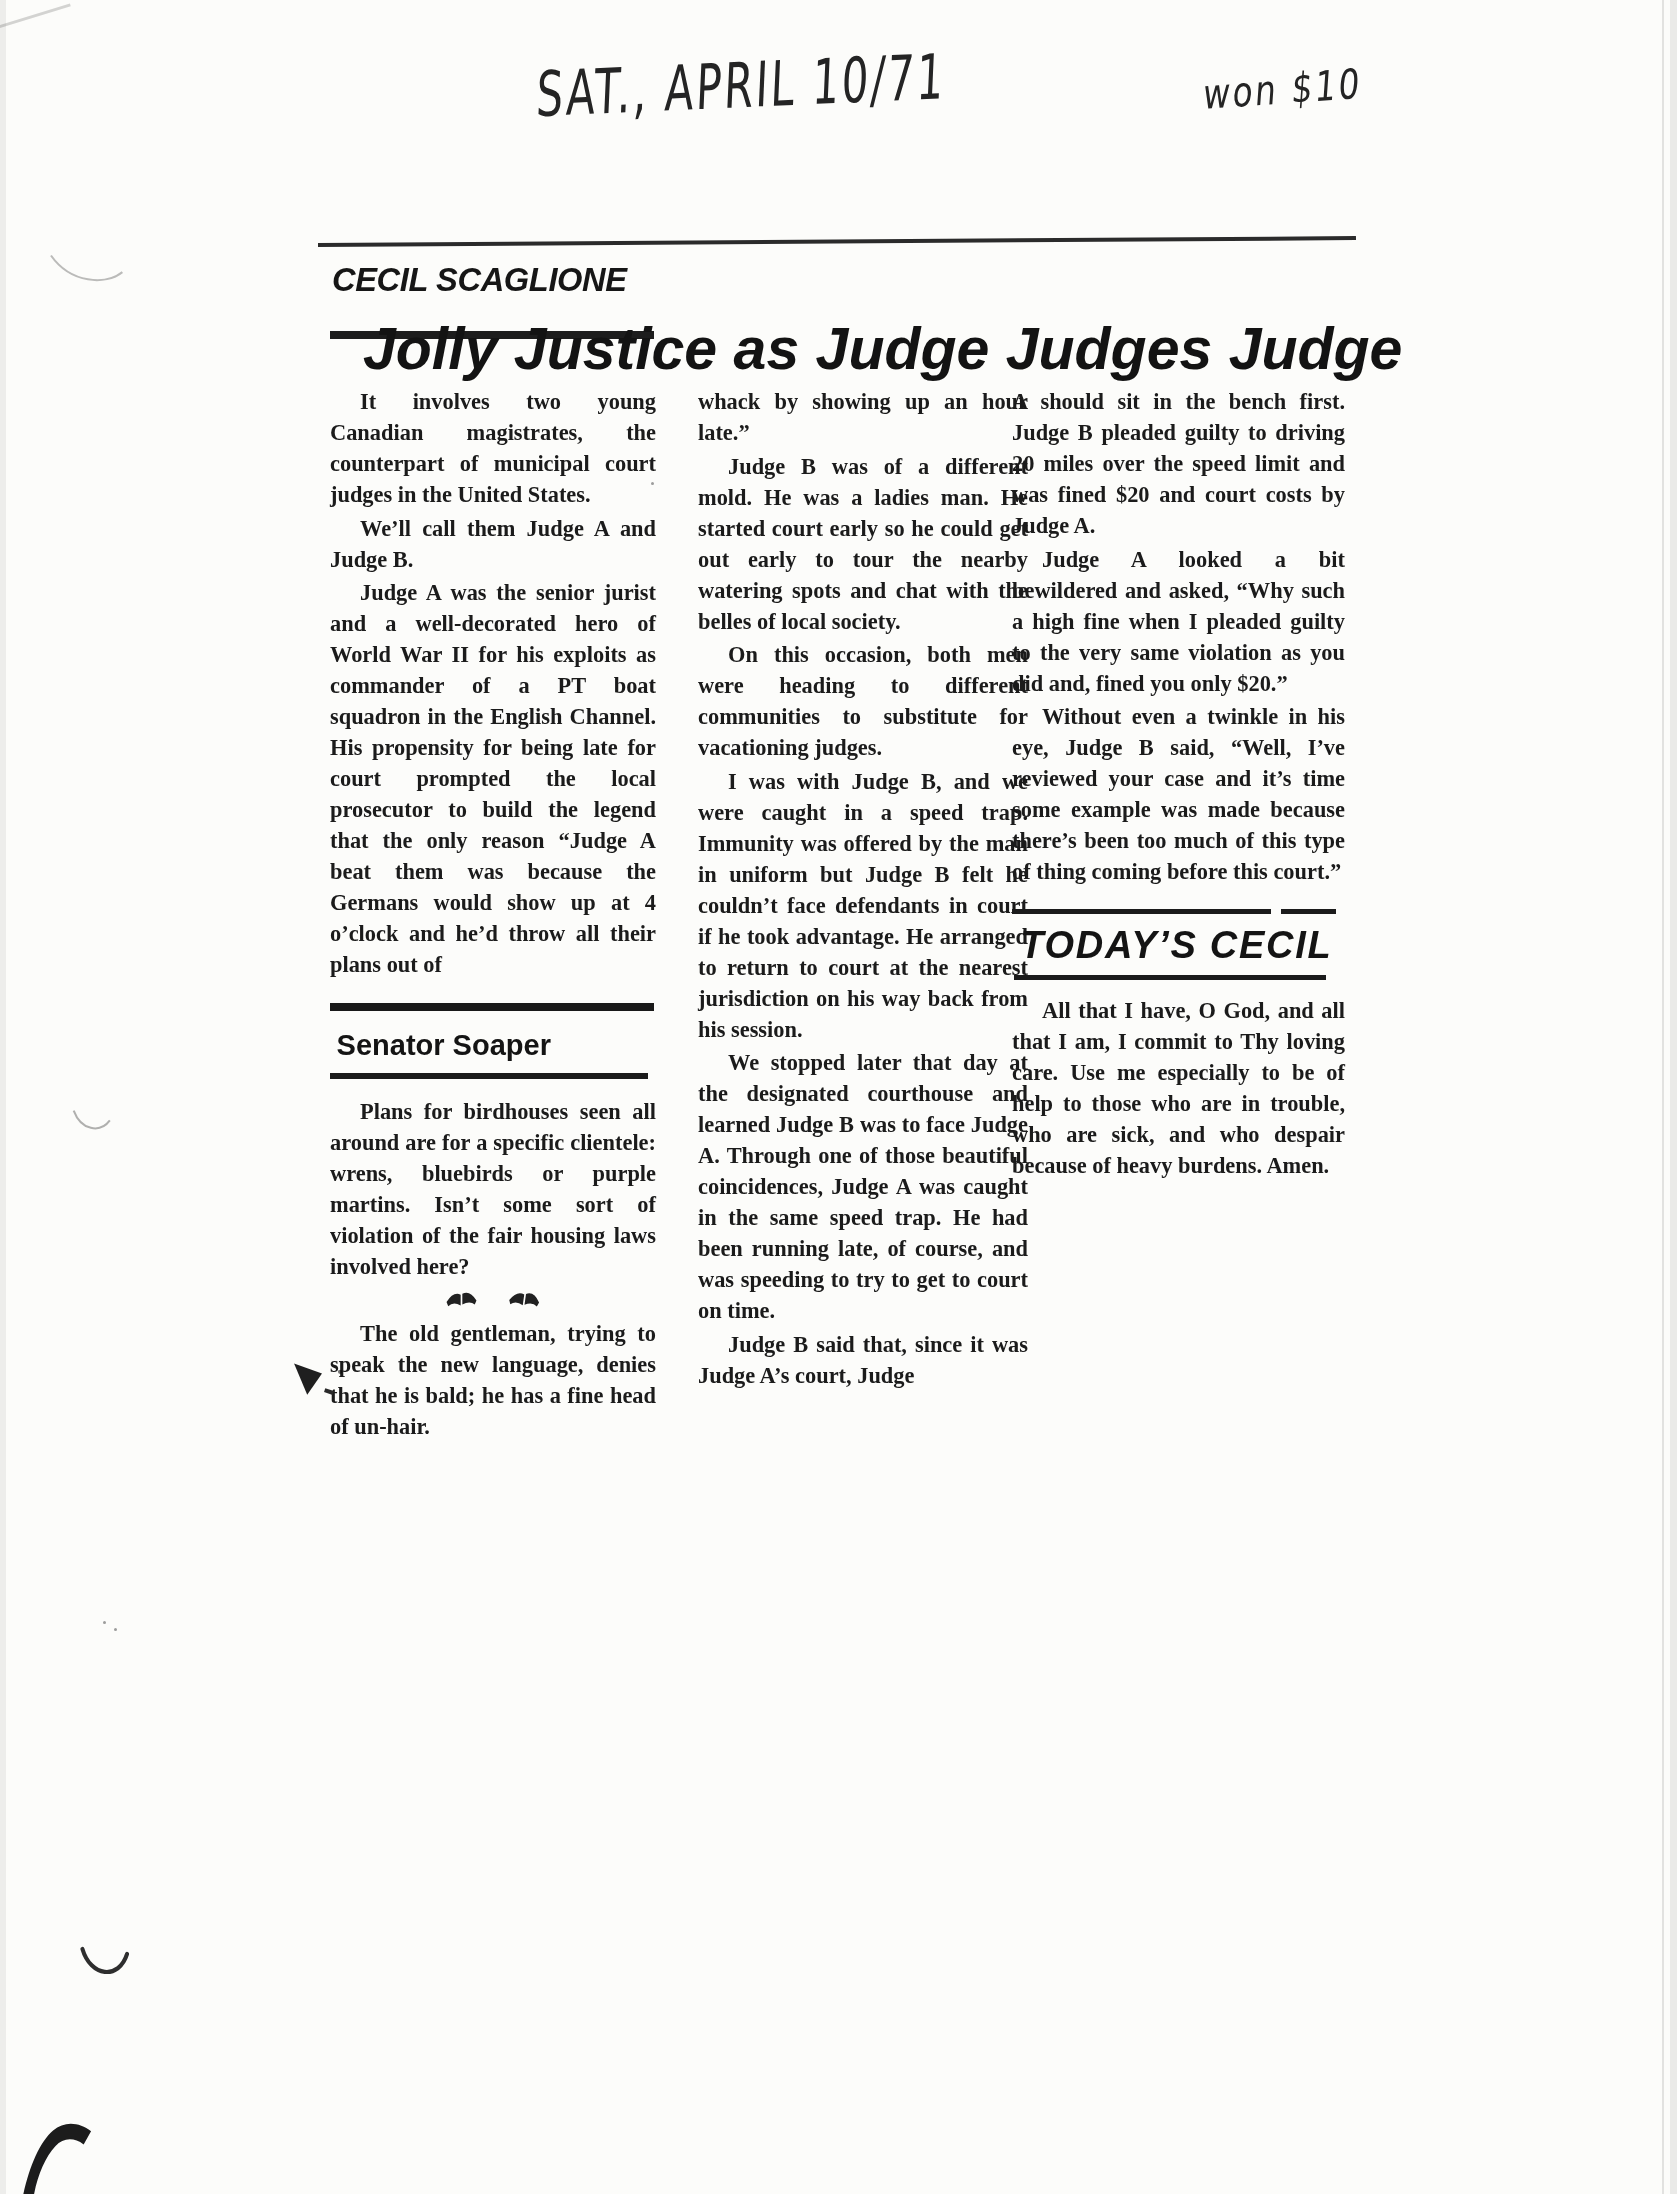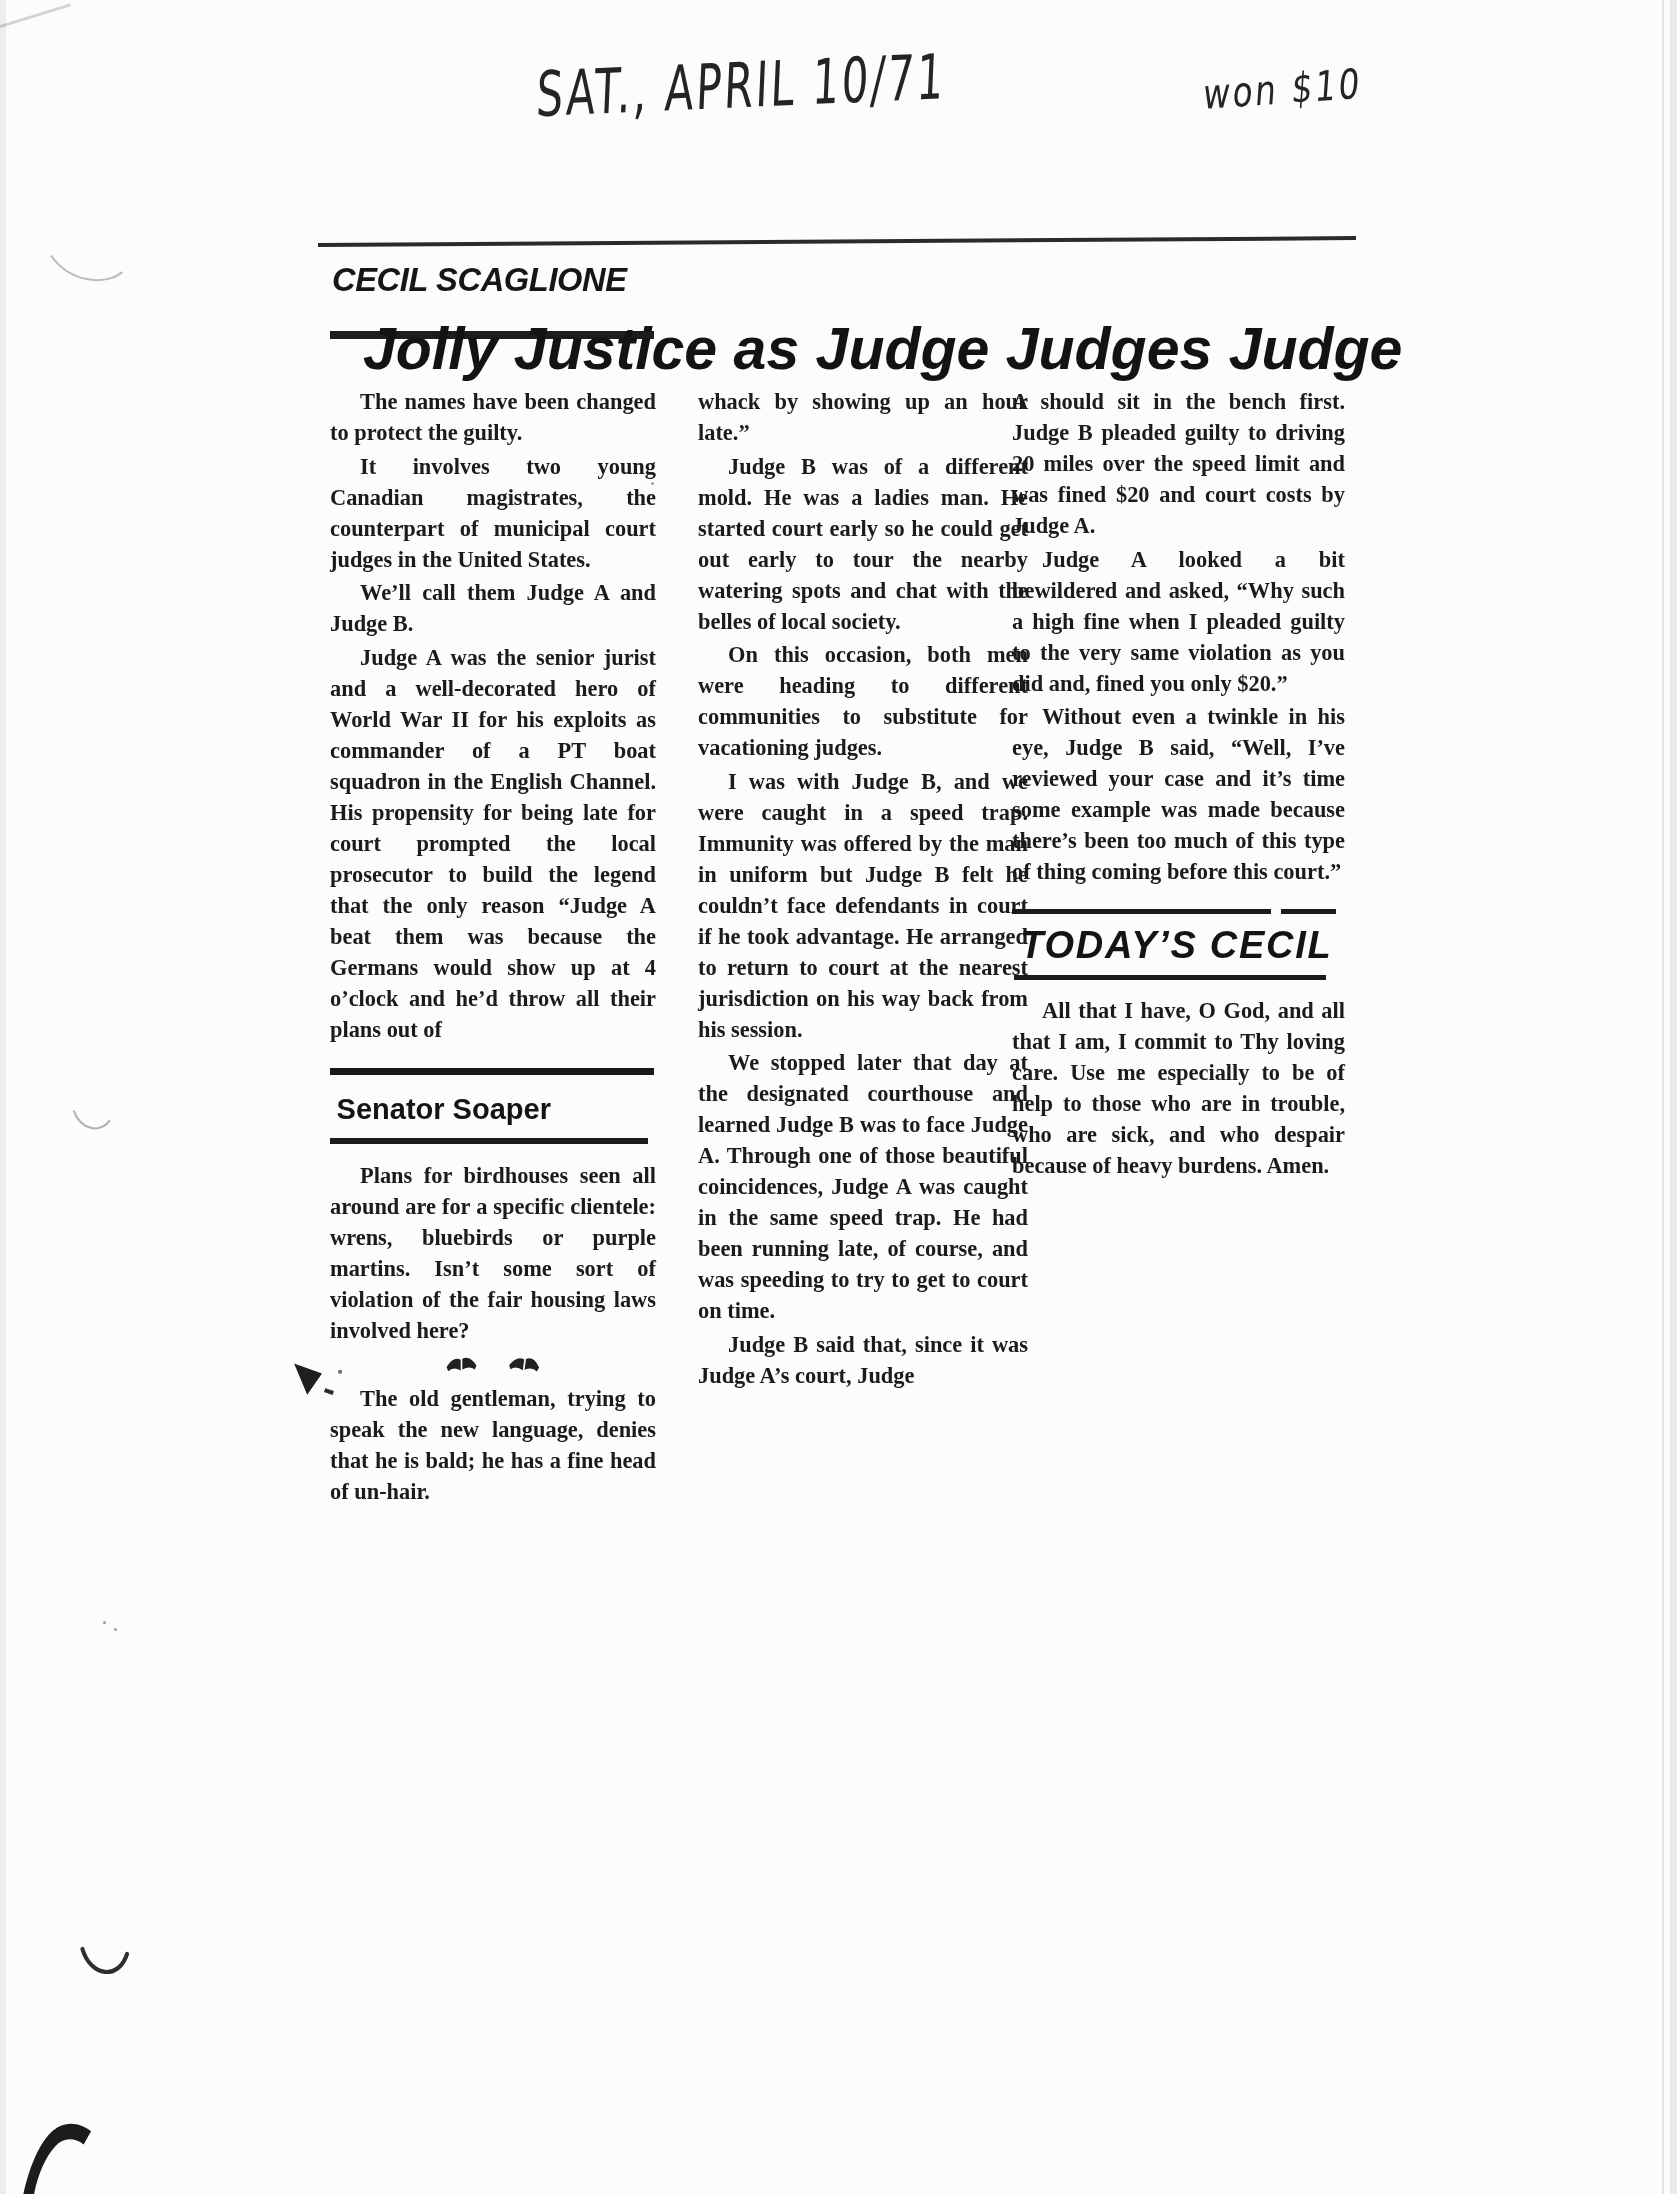--- a/index.html
+++ b/index.html
@@ -97,21 +97,20 @@
   <div class="hw hw-date">SAT., APRIL 10/71</div>
   <div class="hw hw-note">won $10</div>
 
   <div class="clip-topline"></div>
 
   <div class="byline">CECIL SCAGLIONE</div>
   <div class="byline-rule"></div>
   <div class="headline">Jolly Justice as Judge Judges Judge</div>
 
   <div class="col col1">
-    <p>The names have been changed to protect the guilty.</p>
     <p>It involves two young Canadian magistrates, the counterpart of municipal court judges in the United States.</p>
     <p>We’ll call them Judge A and Judge B.</p>
     <p>Judge A was the senior jurist and a well-decorated hero of World War II for his exploits as commander of a PT boat squadron in the English Channel. His propensity for being late for court prompted the local prosecutor to build the legend that the only reason “Judge A beat them was because the Germans would show up at 4 o’clock and he’d throw all their plans out of</p>
 
     <div class="section-rule"></div>
     <div class="soaper-title">Senator Soaper</div>
     <div class="soaper-underline"></div>
 
     <p>Plans for birdhouses seen all around are for a specific clientele: wrens, bluebirds or purple martins. Isn’t some sort of violation of the fair housing laws involved here?</p>
 

